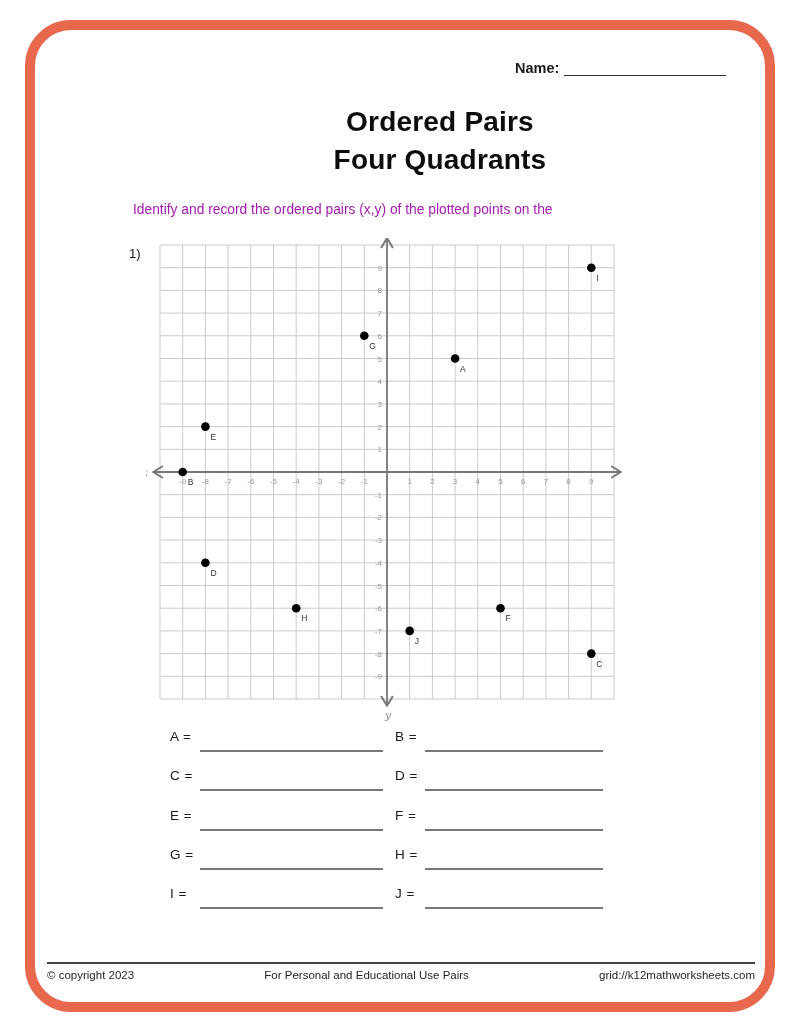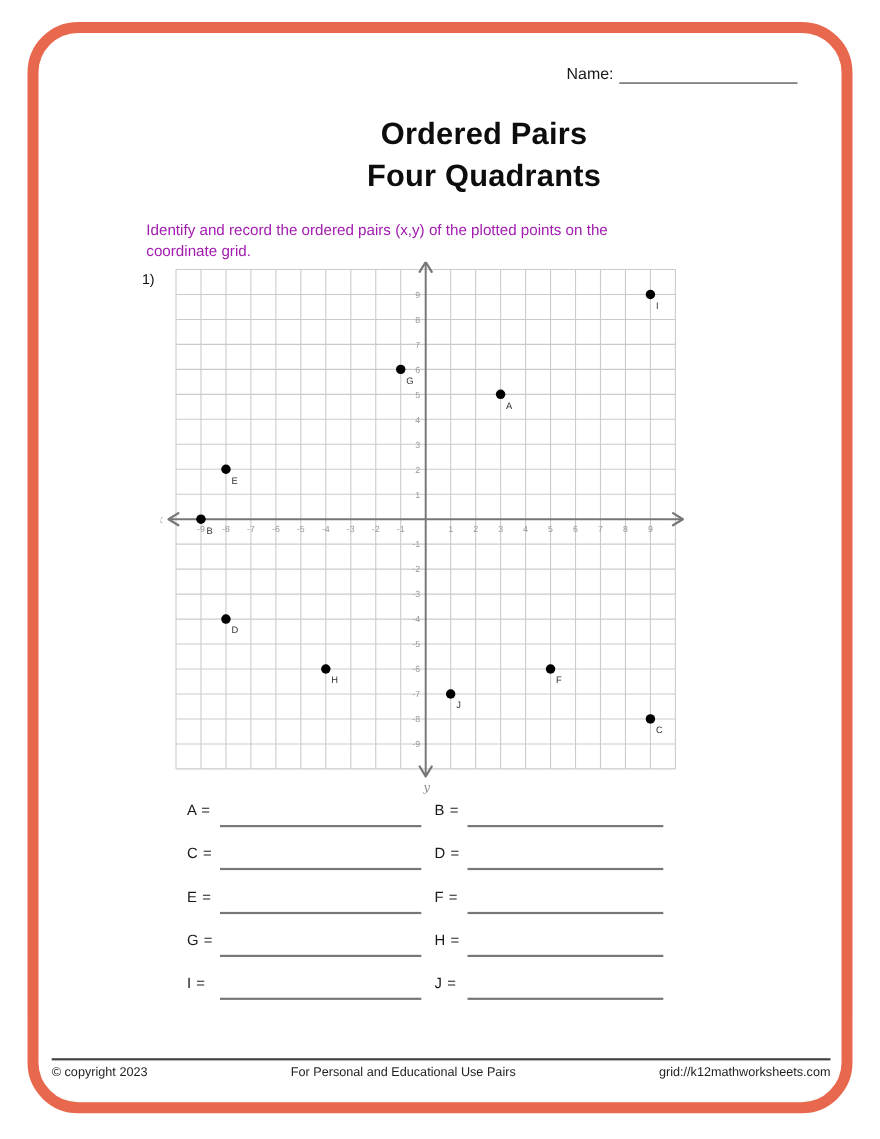--- a/index.html
+++ b/index.html
@@ -6,21 +6,21 @@
   body{
     width:800px;height:1035px;background:#ffffff;position:relative;overflow:hidden;
     font-family:"Liberation Sans", sans-serif;color:#1a1a1a;
   }
   .frame{
     position:absolute;left:25px;top:20px;width:750px;height:992px;box-sizing:border-box;
     border:10px solid var(--border);border-radius:46px;pointer-events:none;
   }
   .name-row{
     position:absolute;left:515px;top:59px;display:flex;align-items:flex-end;gap:5px;
-    font-size:14.5px;color:#1a1a1a;
+    font-size:14.5px;color:#1a1a1a;font-weight:bold;
   }
   .name-line{width:162px;height:16px;border-bottom:1.5px solid #333;}
   .title{
     position:absolute;left:0;top:103px;width:792px;text-align:center;
     font-size:28px;font-weight:700;color:#0d0d0d;line-height:38px;letter-spacing:0.2px;margin-left:44px;
   }
   .instructions{
     position:absolute;left:133px;top:201px;width:520px;
     font-size:13.8px;line-height:18.5px;color:#a21caf;
   }
@@ -53,21 +53,20 @@
   <span class="name-line"></span>
 </div>
 
 <div class="title">
   <div>Ordered Pairs</div>
   <div>Four Quadrants</div>
 </div>
 
 <div class="instructions">
   <div>Identify and record the ordered pairs (x,y) of the plotted points on the</div>
-  <div>coordinate grid.</div>
 </div>
 
 <div class="problem-number">1)</div>
 
 <div class="grid-wrap">
   <svg id="grid-svg" width="482" height="486" viewBox="0 0 482 486">
       <line x1="14" y1="7" x2="14" y2="461" stroke="#CBCBCB" stroke-width="1"></line>
       <line x1="14" y1="7" x2="468" y2="7" stroke="#CBCBCB" stroke-width="1"></line>
       <line x1="36.70000000000002" y1="7" x2="36.70000000000002" y2="461" stroke="#CBCBCB" stroke-width="1"></line>
       <line x1="14" y1="29.700000000000017" x2="468" y2="29.700000000000017" stroke="#CBCBCB" stroke-width="1"></line>

